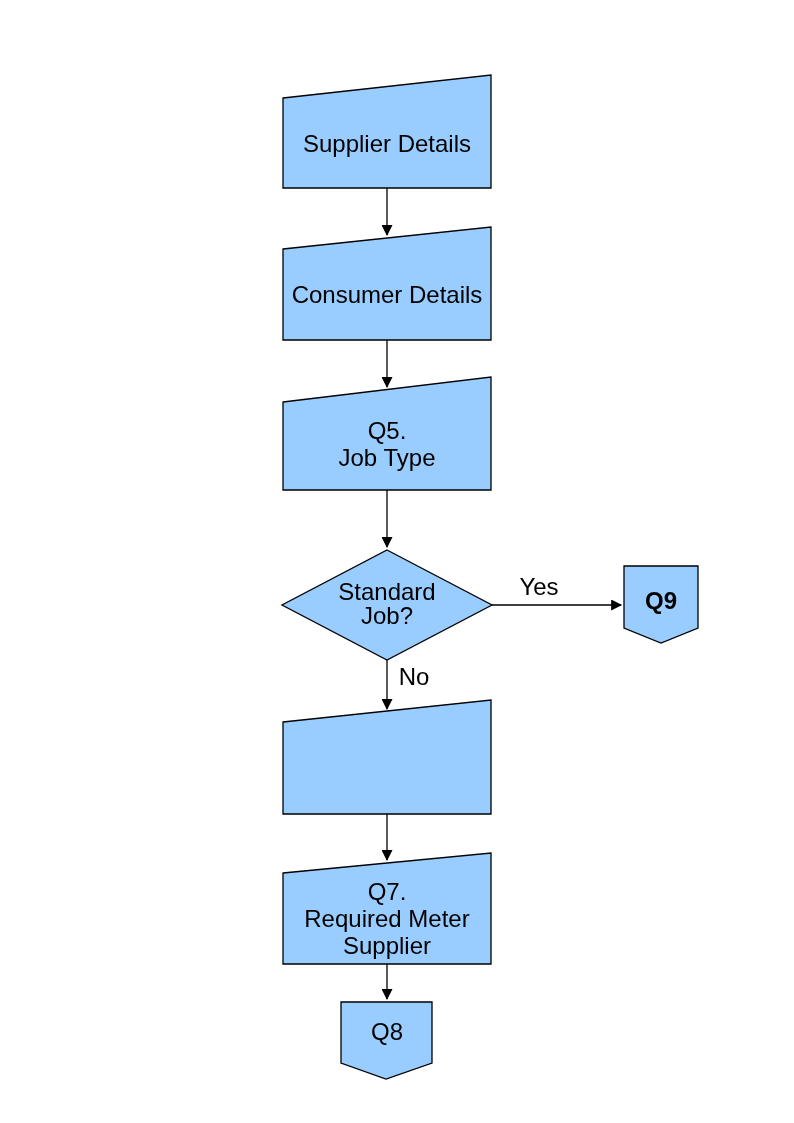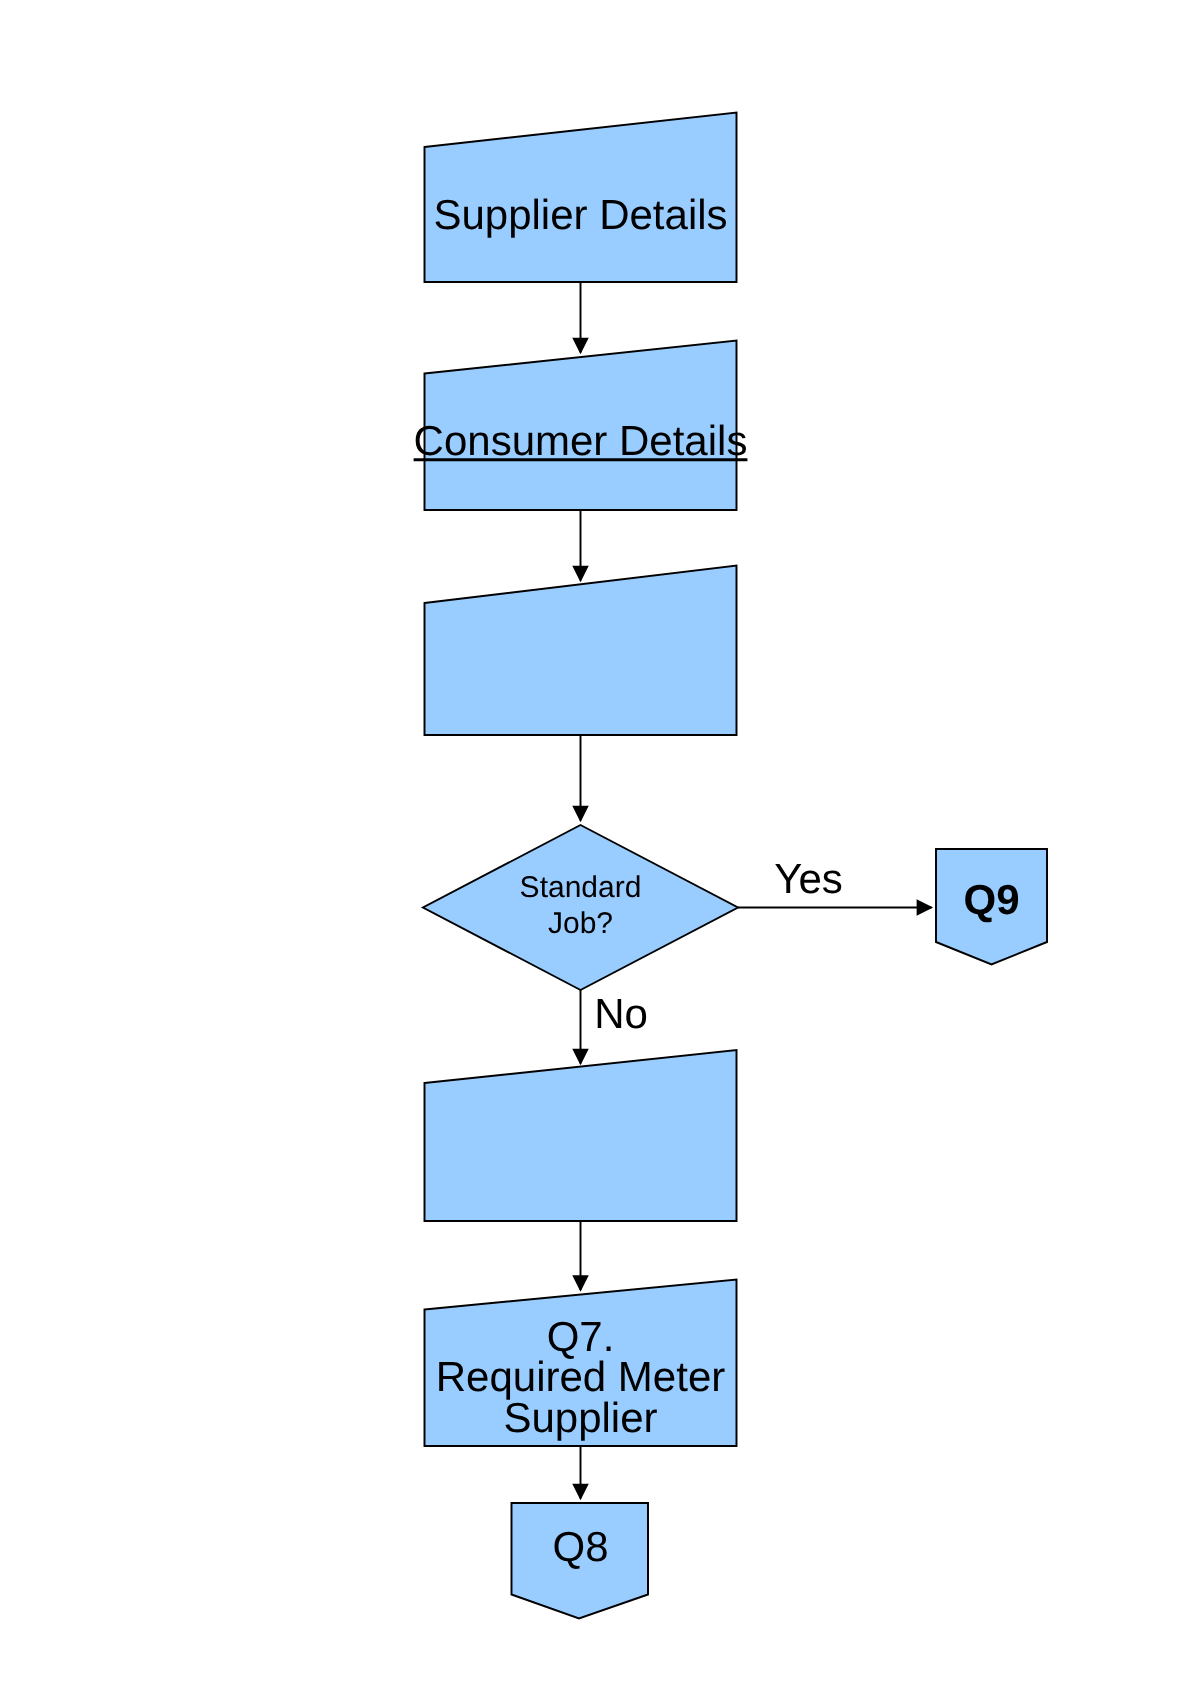--- a/index.html
+++ b/index.html
@@ -27,25 +27,25 @@
   svg.canvas line {
     stroke: #000000;
     stroke-width: 1.3;
   }
   .lbl {
     position: absolute;
     transform: translate(-50%, -50%);
     color: #000000;
     text-align: center;
     white-space: pre-line;
-    font-size: 28px;
+    font-size: 24px;
     line-height: 27px;
   }
   .lbl.diamond-text {
-    font-size: 20px;
+    font-size: 24px;
     line-height: 24px;
   }
 </style>
 </head>
 <body>
 
 <div class="page">
 
   <svg class="canvas" width="794" height="1123" viewBox="0 0 794 1123">
     <defs>
@@ -67,22 +67,24 @@
     <polygon points="283,402 491,377 491,490 283,490" fill="#99CCFF"></polygon>
     <polygon points="387,550 492,605 387,660 282,605" fill="#99CCFF"></polygon>
     <polygon points="624,566 698,566 698,628 661,643 624,628" fill="#99CCFF"></polygon>
     <polygon points="283,722 491,700 491,814 283,814" fill="#99CCFF"></polygon>
     <polygon points="283,873 491,853 491,964 283,964" fill="#99CCFF"></polygon>
     <polygon points="341,1002 432,1002 432,1063 386,1079 341,1063" fill="#99CCFF"></polygon>
   </svg>
 
   <div class="lbl" style="left:387px; top:143px;">Supplier Details</div>
 
-  <div class="lbl" style="left:387px; top:294px;text-decoration:underline;">Consumer Details</div>
+  <div class="lbl" style="left:387px; top:294px;">Consumer Details</div>
 
+  <div class="lbl" style="left:387px; top:444px;">Q5.
+Job Type</div>
 
   <div class="lbl diamond-text" style="left:387px; top:604px;">Standard
 Job?</div>
 
   <div class="lbl" style="left:539px; top:586px;">Yes</div>
 
   <div class="lbl" style="left:661px; top:600px;font-weight:bold;">Q9</div>
 
   <div class="lbl" style="left:414px; top:676px;text-align:right;">No</div>
 

